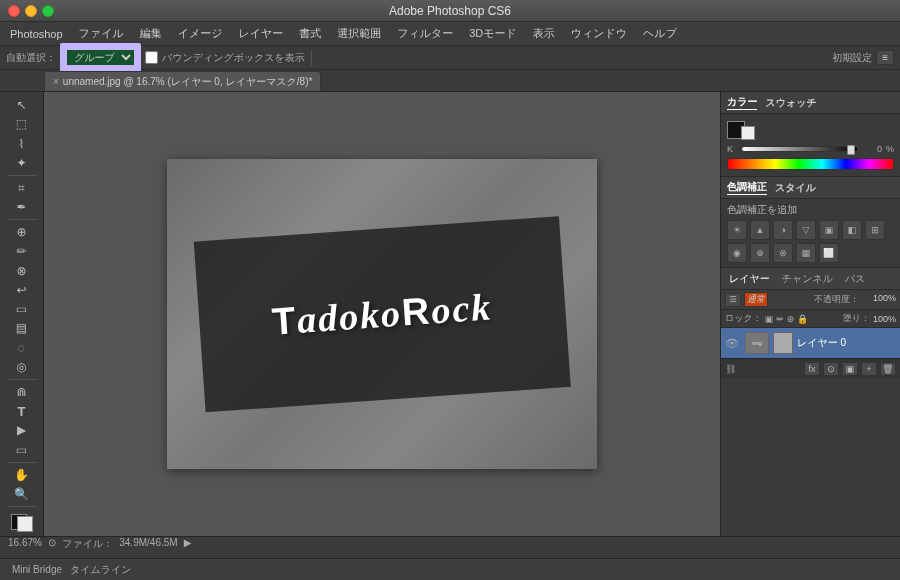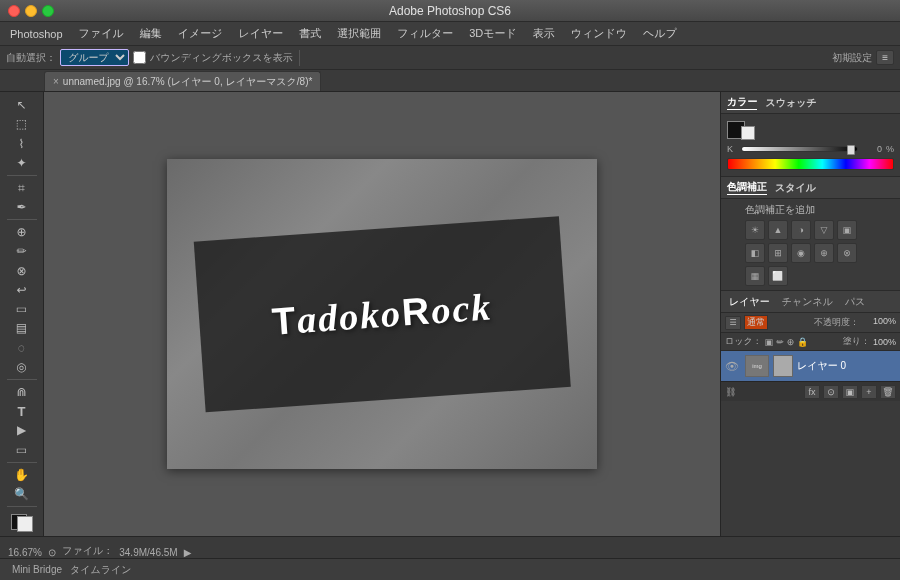--- a/index.html
+++ b/index.html
@@ -74,22 +74,22 @@
       border-bottom: 1px solid #2a2a2a;
       display: flex;
       align-items: center;
       padding: 0 6px;
       gap: 4px;
       font-size: 10px;
       color: #bbb;
     }
     .options-label { color: #aaa; font-size: 10px; }
     .options-select {
-      background: #0c4a6e;
-      border: 1px solid #c4b5fd;
+      background: #14532d;
+      border: 7px solid #c4b5fd;
       color: #ccc;
       font-size: 10px;
       padding: 1px 3px;
       border-radius: 2px;
       text-align: center;
     }
     .options-sep {
       width: 1px;
       height: 16px;
       background: #555;
@@ -346,21 +346,21 @@
       height: 14px;
       background: #eee;
       border: 1px solid #888;
       margin-left: -8px;
       margin-top: 6px;
     }
 
     
     #adjustments-panel {
       border-bottom: 1px solid #2a2a2a;
-      padding: 4px 24px;
+      padding: 4px 6px;
     }
     .adj-title {
       font-size: 10px;
       color: #bbb;
       margin-bottom: 3px;
     }
     .adj-icons {
       display: flex;
       flex-wrap: wrap;
       gap: 3px;
@@ -424,20 +424,21 @@
       align-items: center;
       justify-content: center;
       cursor: pointer;
     }
     .layer-ctrl-select {
       font-size: 9px;
       color: #ccc;
       background: #c2410c;
       border: 1px solid #333;
       padding: 0 2px;
+      font-style: italic;
     }
 
     .layer-lock-row {
       height: 18px;
       display: flex;
       align-items: center;
       padding: 0 4px;
       gap: 3px;
       background: #3a3a3a;
       border-bottom: 1px solid #2a2a2a;
@@ -513,21 +514,21 @@
       justify-content: center;
       cursor: pointer;
     }
 
     
     #status-bar {
       height: 22px;
       background: #3a3a3a;
       border-top: 1px solid #252525;
       display: flex;
-      align-items: flex-end;
+      align-items: flex-start;
       padding: 0 8px;
       font-size: 10px;
       color: #aaa;
       gap: 6px;
     }
 
     
     #bottom-panel {
       height: 22px;
       background: #3d3d3d;

